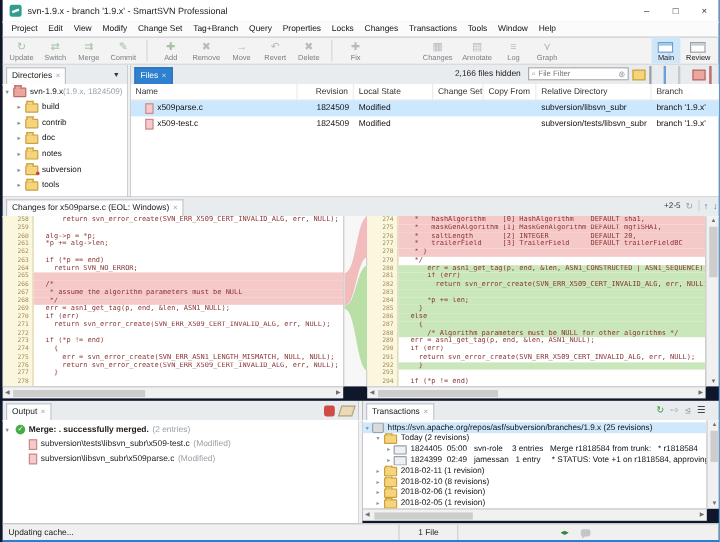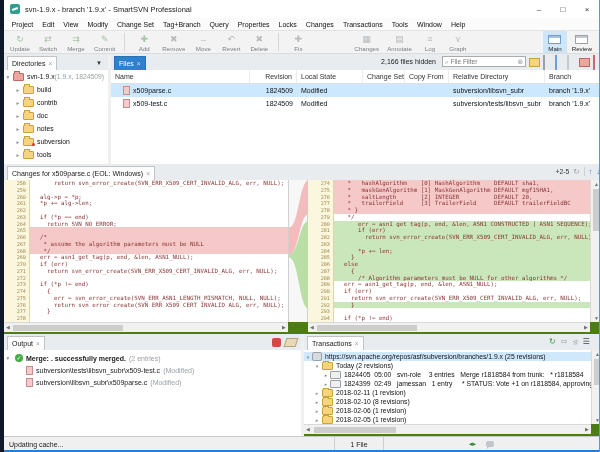--- a/index.html
+++ b/index.html
@@ -1,17 +1,17 @@
 <!DOCTYPE html>
 <html><head>
 <meta charset="utf-8">
 <style>
   html,body{margin:0;padding:0;background:#9a9a9a;font-family:"Liberation Sans",sans-serif;}
-  .win{position:relative;width:600px;height:452px;background:#4d7c0f;overflow:hidden;
-       border-left:4px solid #0f172a;border-right:1px solid #569ad4;box-sizing:border-box;}
+  .win{position:relative;width:600px;height:452px;background:#0f172a;overflow:hidden;
+       border-left:2px solid #0f172a;border-right:1px solid #569ad4;box-sizing:border-box;}
   
   .titlebar{position:absolute;left:0;top:0;width:100%;height:18px;background:#fff;border-bottom:1px solid #e8e8e8;display:flex;align-items:center;}
   .appicon{width:10px;height:10px;margin:0 5px 0 6px;background:#2f9e8f;border-radius:2px;position:relative;}
   .appicon::after{content:"";position:absolute;left:2px;top:4px;width:6px;height:2px;background:#fff;transform:rotate(-20deg);}
   .title{font-size:7.5px;color:#222;}
   .wcontrols{margin-left:auto;display:flex;}
   .wbtn{width:24px;height:17px;text-align:center;font-size:8px;line-height:17px;color:#333;}
   
   .menubar{position:absolute;left:0;top:18px;width:100%;height:13px;background:#fbfbfb;border-bottom:1px solid #e3e3e3;display:flex;align-items:center;padding-left:3px;box-sizing:border-box;}
   .mitem{font-size:7px;color:#111;padding:0 4.5px;}

